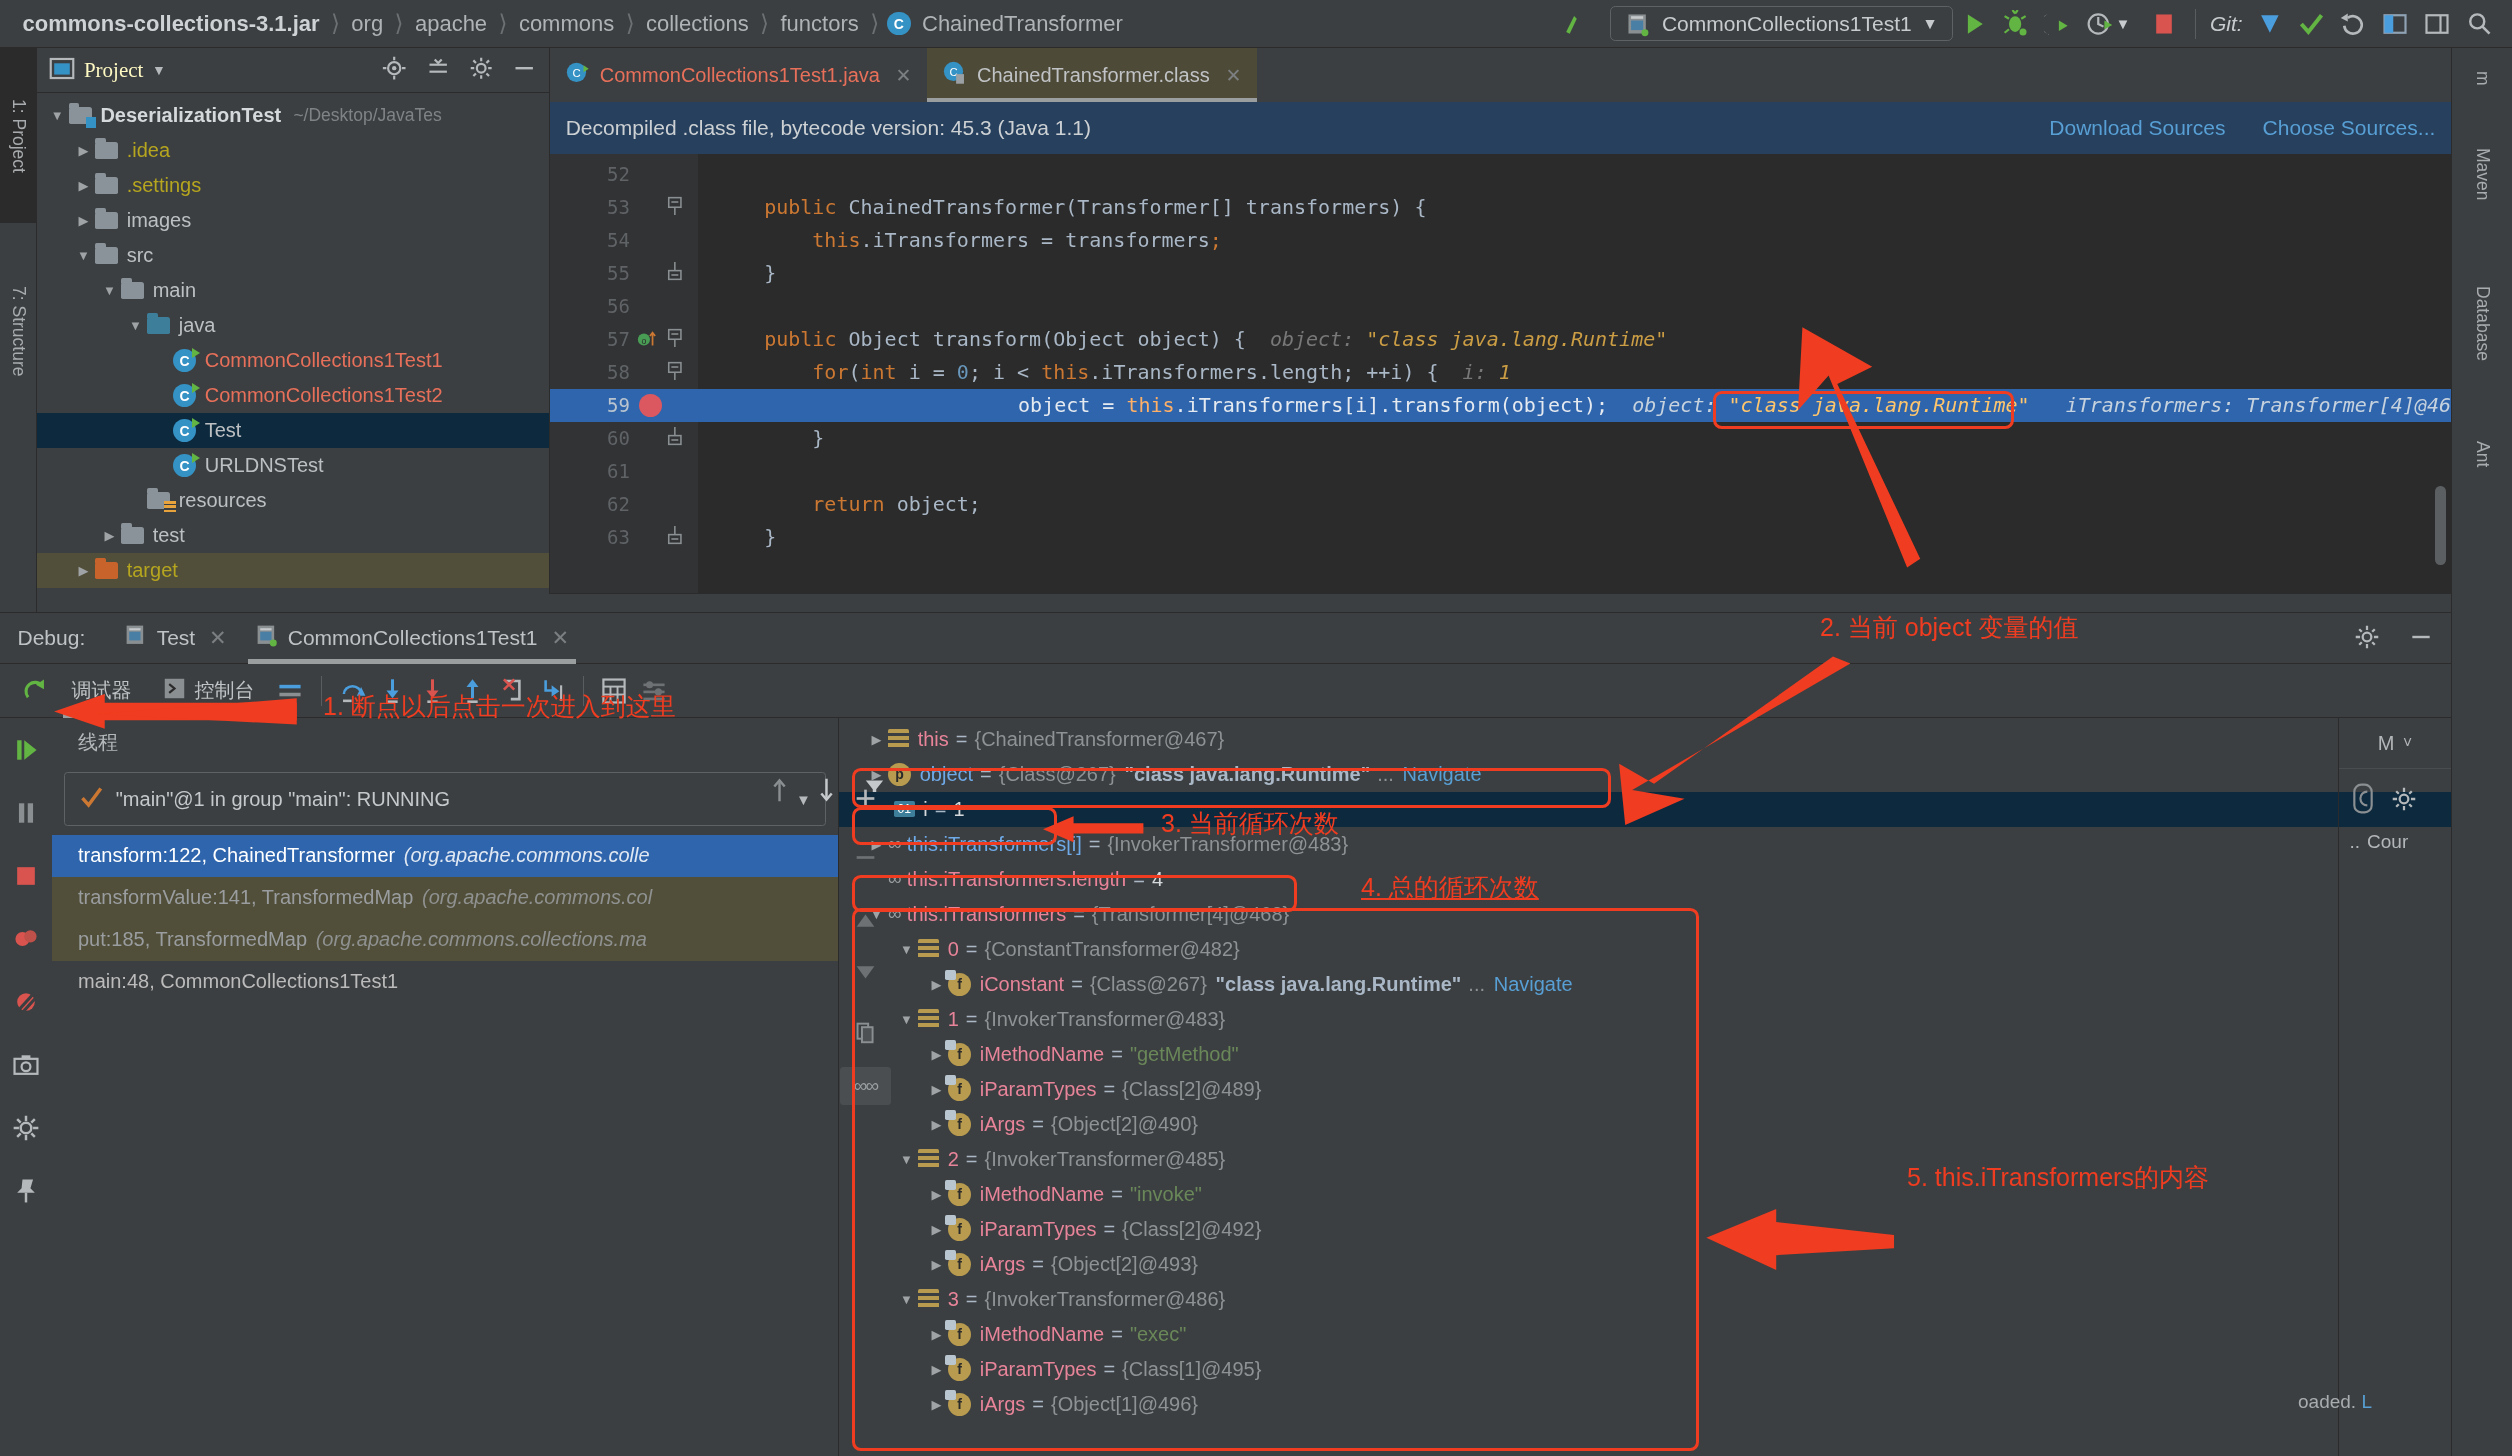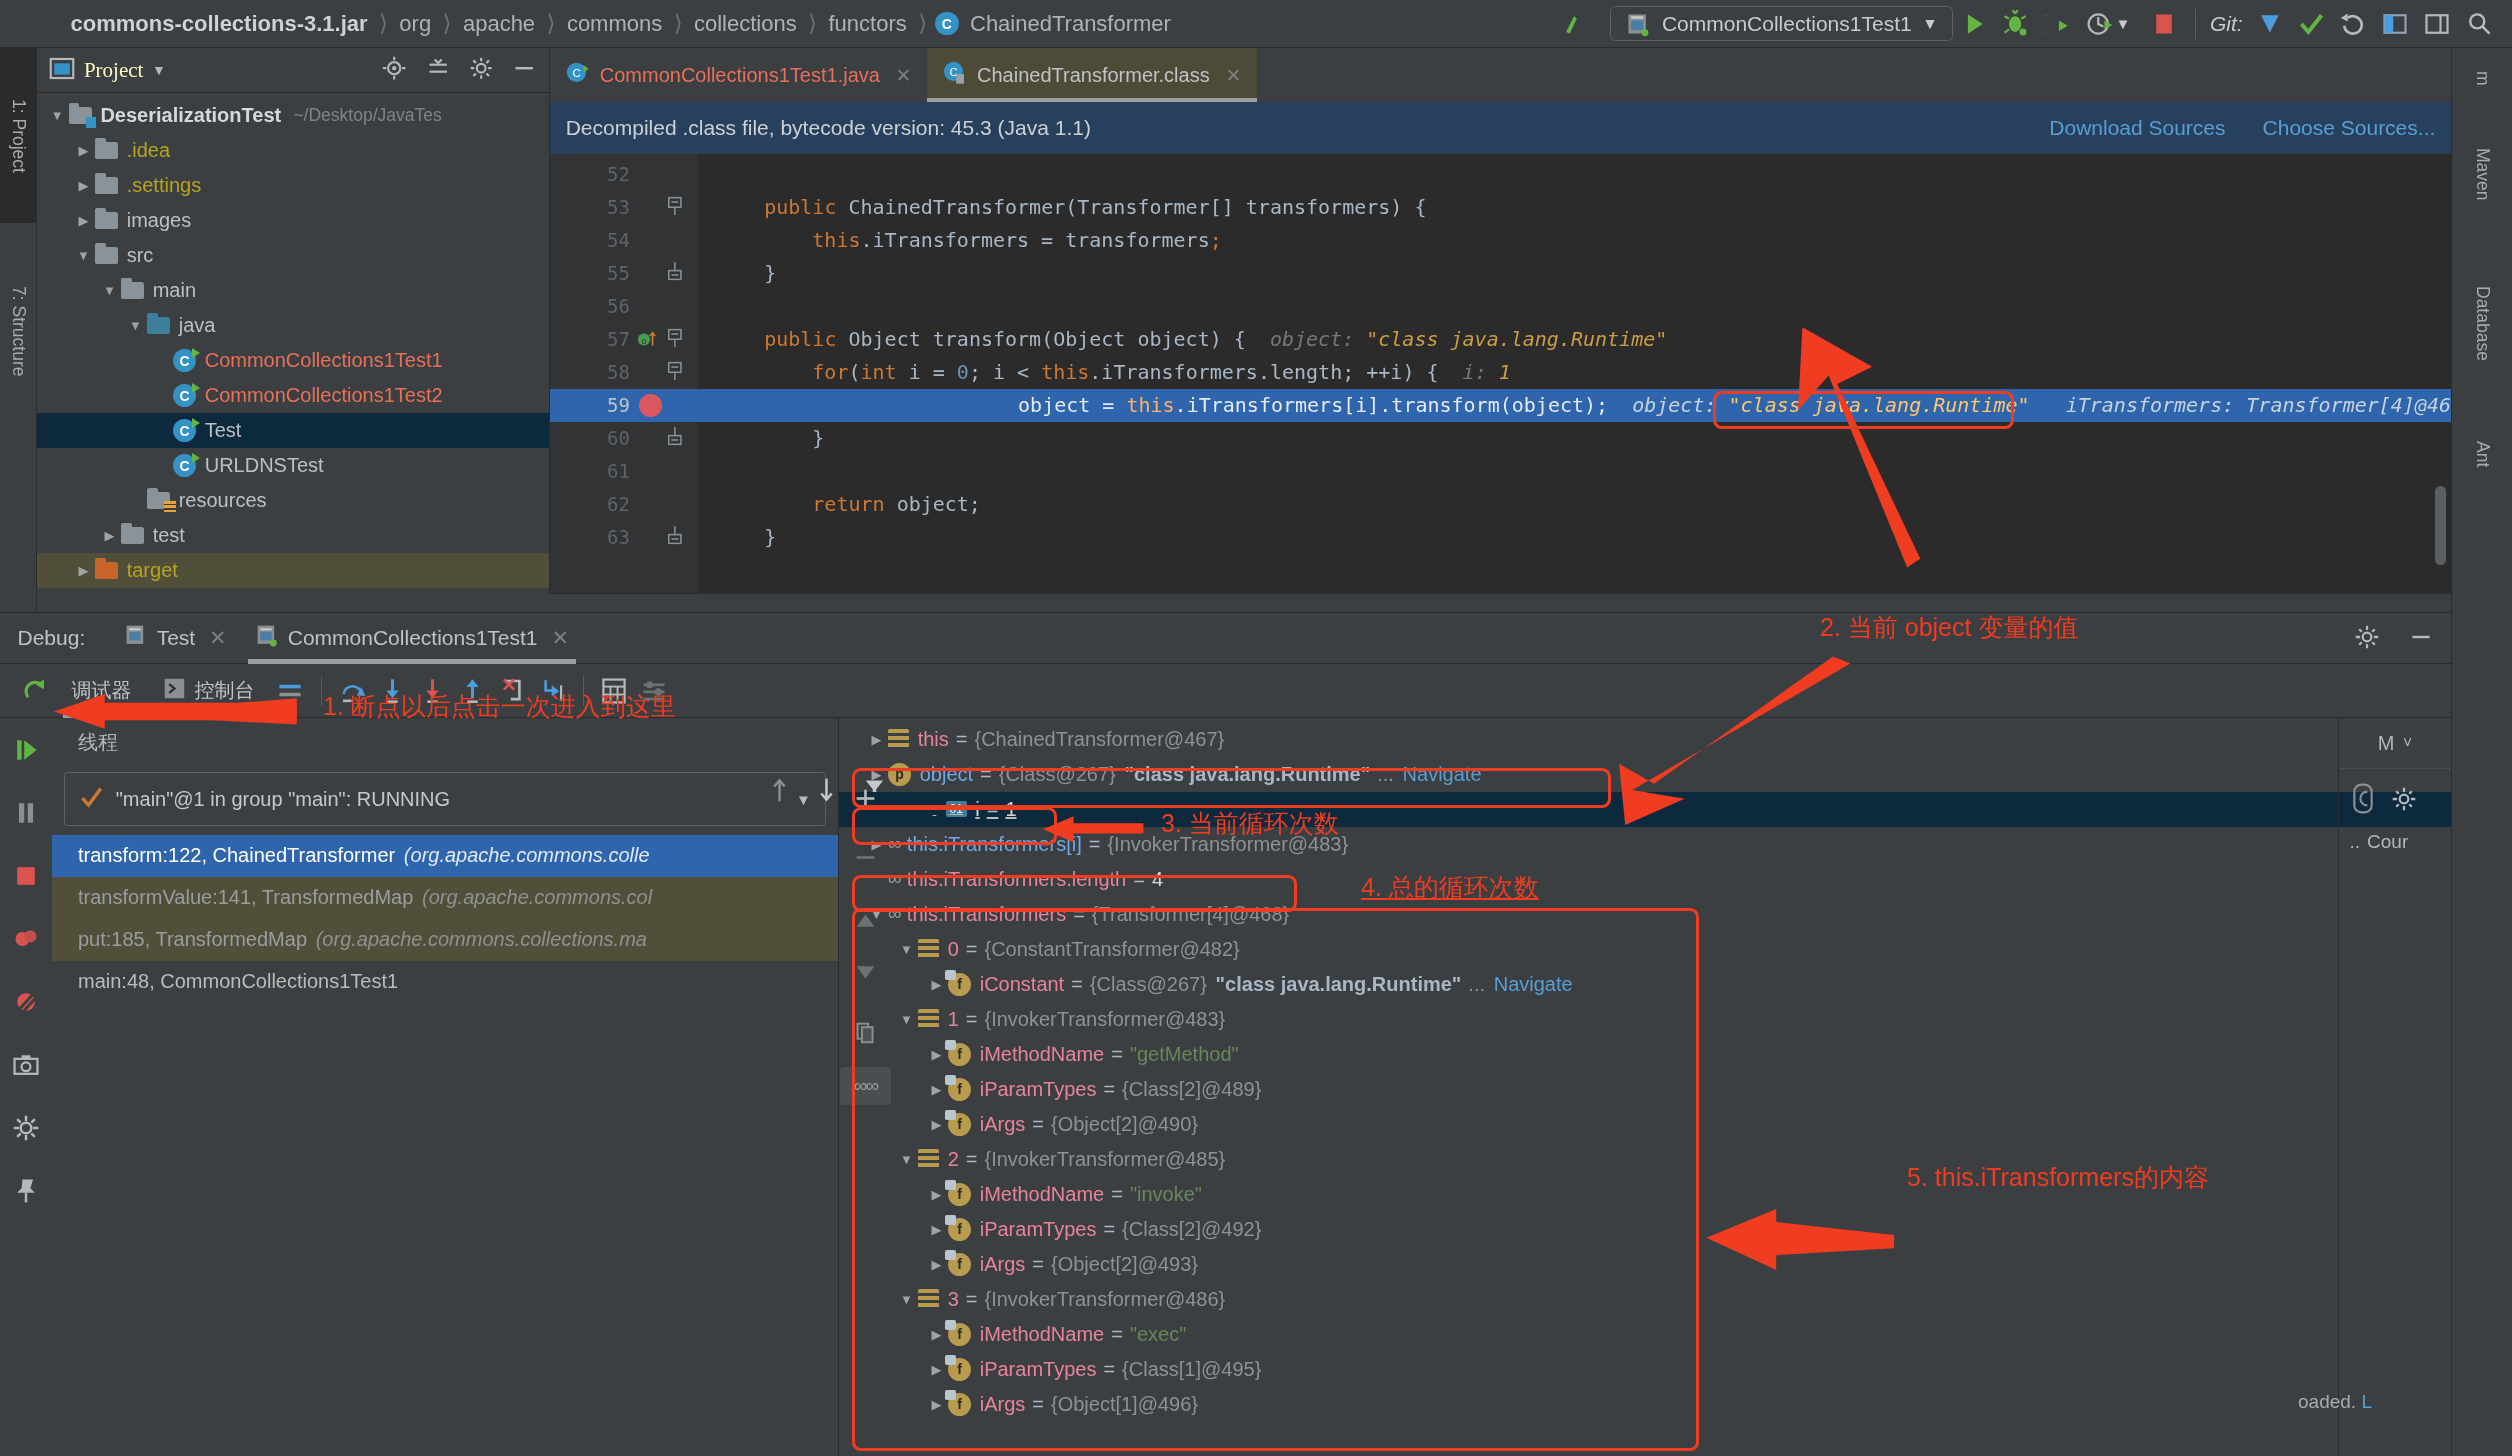--- a/index.html
+++ b/index.html
@@ -13,21 +13,21 @@
   #app { position:relative; width:2512px; height:1456px; }
 
   
   .topbar {
     position:absolute; left:0; top:0; width:2512px; height:48px;
     background:#3c3f41; display:flex; align-items:center;
     border-bottom:0.9px solid #2b2b2b;
   }
   .crumbs { display:flex; align-items:center; padding-left:19px; gap:0px; }
   .crumb { font-size:22px; color:#b0b3b6; padding:0 3.5px; }
-  .crumb.strong { font-weight:bold; color:#cfd2d4;margin-left:48px; }
+  .crumb.strong { font-weight:bold; color:#cfd2d4; }
   .crumb-sep { color:#6d7073; font-size:23px; padding:0 7.9px; font-weight:300;}
   .cicon {
     display:inline-flex; align-items:center; justify-content:center;
     width:23.6px;height:23.6px;border-radius:50%;background:#3592c4;color:#fff;
     font-size:14px;font-weight:bold;margin-right:7.9px;
   }
   .top-right { margin-left:auto; display:flex; align-items:center; gap:0; padding-right:12.2px;}
   .runconfig {
     display:flex;align-items:center;gap:10.5px;
     border:0.9px solid #5e6264; border-radius:5.2px;
@@ -760,21 +760,21 @@
           <div class="vrow" style="padding-left: 26px;">
             <span class="varr">▶</span>
             <span class="ic-p">p</span>
             <span class="vname blue">object</span>
             <span class="veq">=</span>
             <span class="vval">{Class@267}</span>
             <span class="vval str" style="margin-left: 8.7px;">"class java.lang.Runtime"</span>
             <span class="vdots">...</span>
             <span class="vnav">Navigate</span>
           </div>
-          <div class="vrow sel" style="padding-left: 84px; text-decoration: underline;">
+          <div class="vrow sel" style="padding-left: 32px;">
             <span class="varr none">&nbsp;</span>
             <span class="ic-01">01</span>
             <span class="vname" style="color: rgb(213, 217, 219);">i</span>
             <span class="veq">=</span>
             <span class="vval" style="color: rgb(213, 217, 219);">1</span>
           </div>
           <div class="vrow" style="padding-left: 26px;">
             <span class="varr">▶</span>
             <span class="ic-oo">∞</span>
             <span class="vname blue">this.iTransformers[i]</span>

